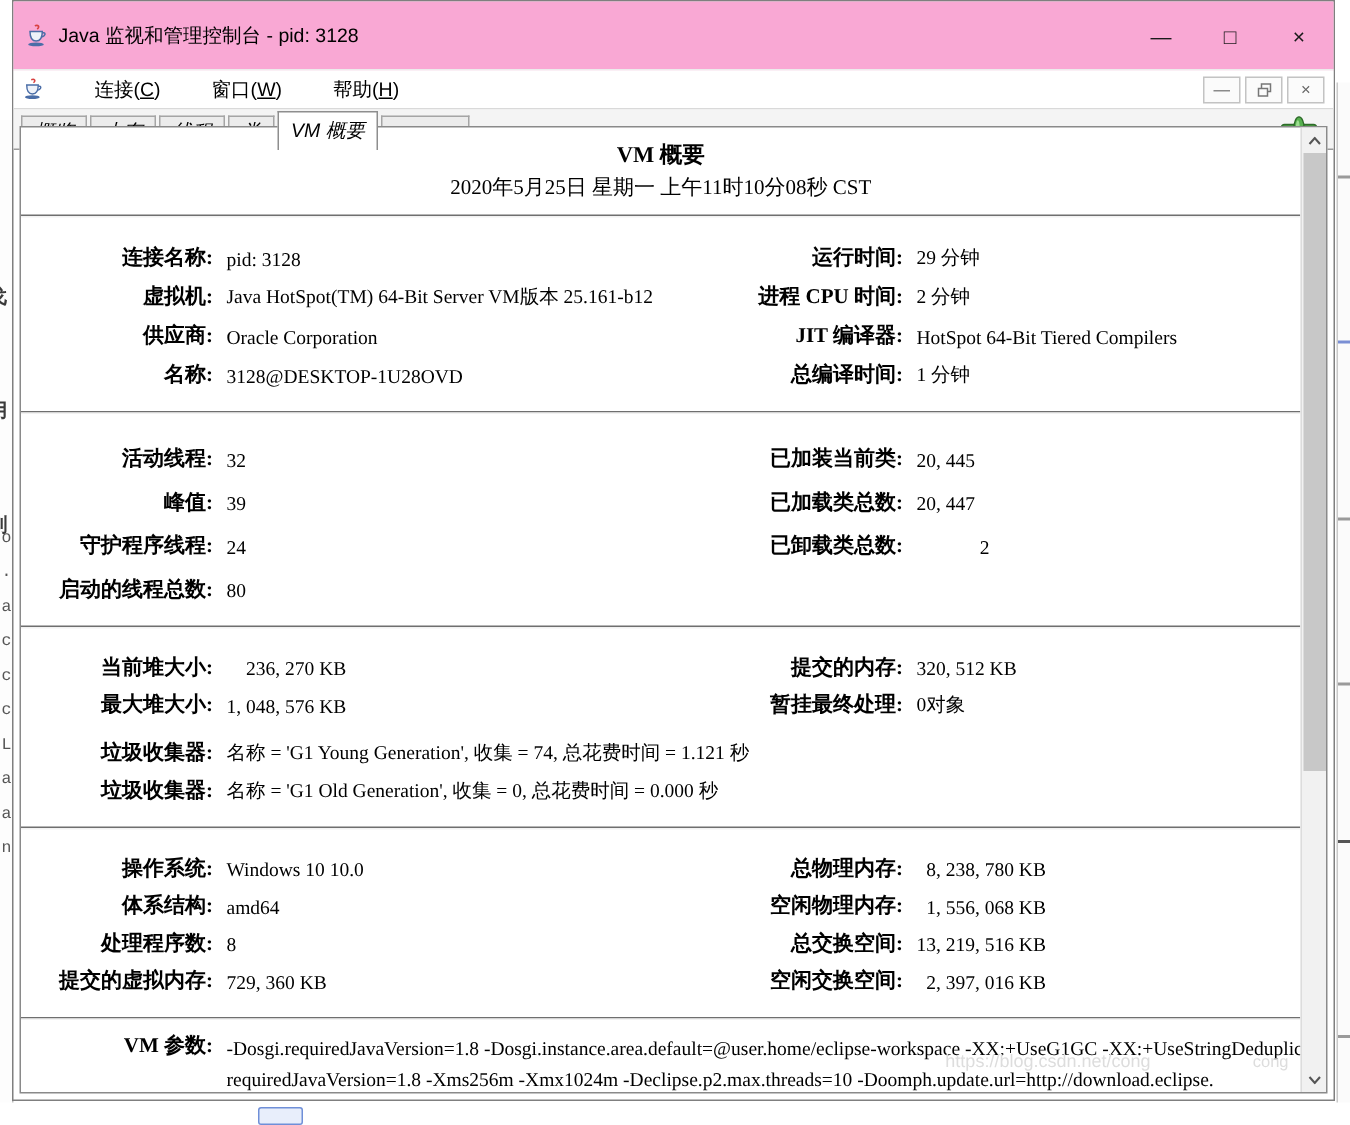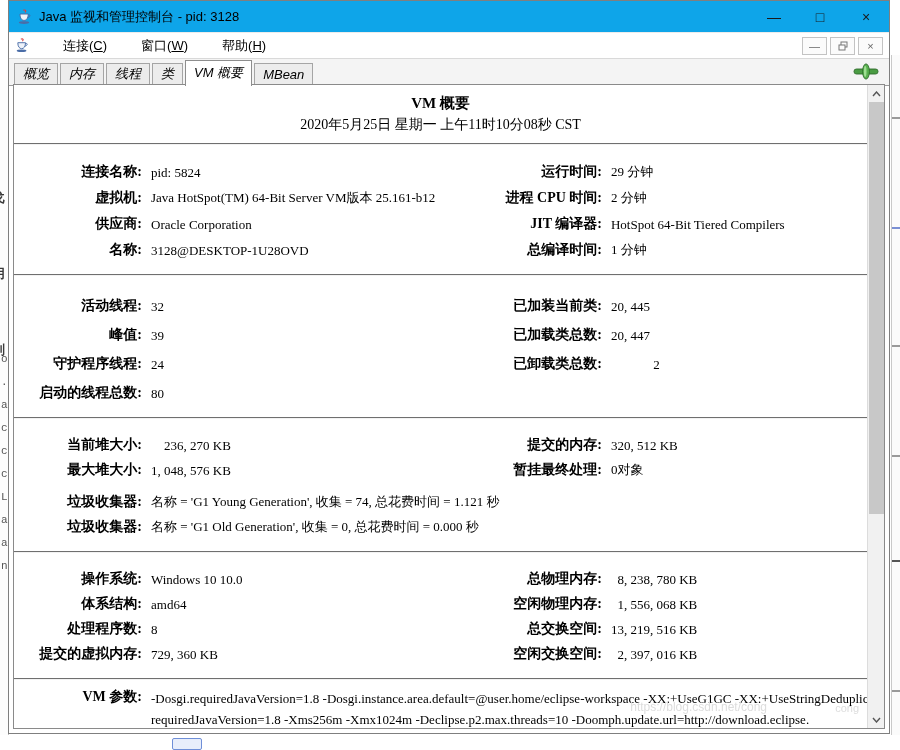--- a/index.html
+++ b/index.html
@@ -16,21 +16,21 @@
   .right-strip { position:absolute; right:0; top:55px; width:9px; height:680px; background:#fbfbfb;
                  border-left:1px solid #c9c9c9; overflow:hidden; }
   .right-strip .dash { position:absolute; right:0; width:9px; height:2px; background:#9a9a9a; }
   .bottom-frag { position:absolute; left:172px; top:738px; width:30px; height:12px;
                  background:#e8eefb; border:1px solid #6f8fd8; border-radius:2px; }
 
   
   .window { position:absolute; left:8px; top:0; width:882px; height:734px;
             background:#ffffff; border:1px solid #7f7f7f; }
 
-  .titlebar { height:32px; display:flex; align-items:center; background:#0ea5e9;
+  .titlebar { height:46px; display:flex; align-items:center; background:#f9a8d4;
               border-bottom:1px solid #ececec; }
   .titlebar .app-icon { margin:0 6px 0 8px; display:flex; }
   .titlebar .title { font-size:13px; color:#000; }
   .titlebar .controls { margin-left:auto; display:flex; height:100%; }
   .cap-btn { width:46px; height:100%; display:flex; align-items:center; justify-content:center;
              font-size:14px; color:#1a1a1a; cursor:default; }
 
   .menubar { height:26px; display:flex; align-items:center; background:#ffffff;
              border-bottom:1px solid #d9d9d9; }
   .menubar .frame-icon { margin:0 6px 0 6px; display:flex; }
@@ -191,21 +191,21 @@
         <div class="doc-title">VM 概要</div>
         <div class="doc-date">2020年5月25日 星期一 上午11时10分08秒 CST</div>
       </div>
       <div class="sep"></div>
 
       <div class="section">
         <div class="cols">
           <div class="col-l">
             <div class="row">
                 <span class="lbl">连接名称:</span>
-                <span class="val">pid: 5824</span>
+                <span class="val">pid: 3128</span>
               </div>
             <div class="row">
                 <span class="lbl">虚拟机:</span>
                 <span class="val">Java HotSpot(TM) 64-Bit Server VM版本 25.161-b12</span>
               </div>
             <div class="row">
                 <span class="lbl">供应商:</span>
                 <span class="val">Oracle Corporation</span>
               </div>
             <div class="row">

